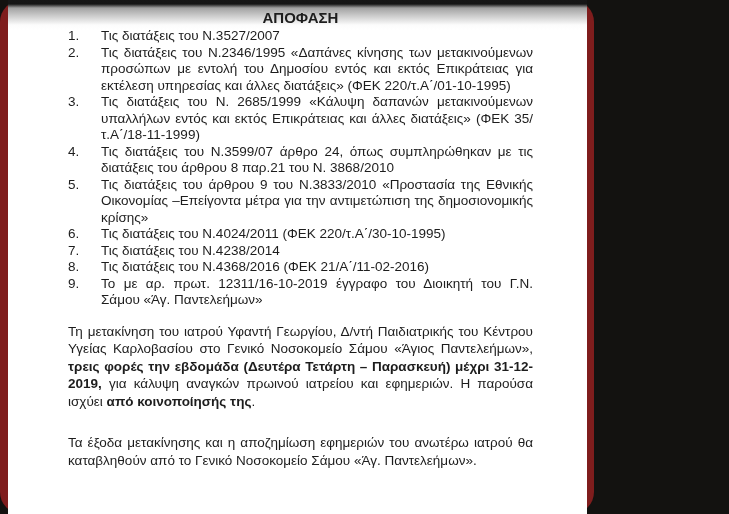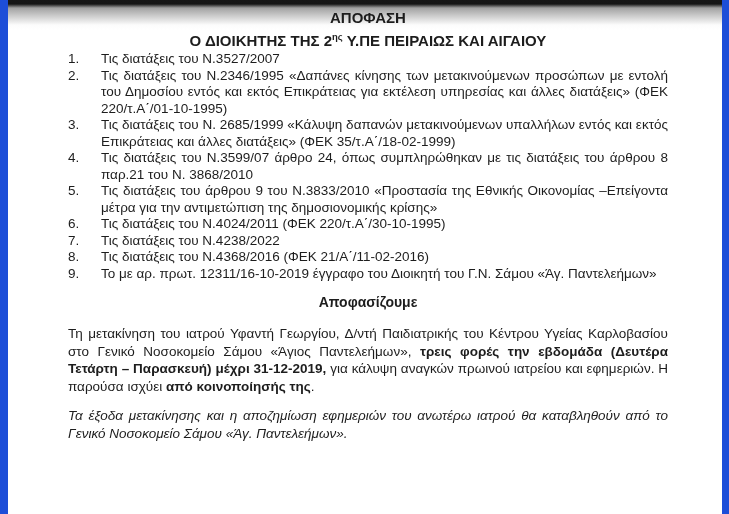--- a/index.html
+++ b/index.html
@@ -6,23 +6,24 @@
     margin: 0;
     padding: 0;
     width: 729px;
     height: 514px;
     overflow: hidden;
     background: #131210;
     font-family: "Liberation Sans", sans-serif;
   }
   .stage {
     position: relative;
-    width: 729px;
+    width: 594px;
     height: 514px;
-    background: #1d4ed8;
+    background: #7f1d1d;
+    border-radius: 22px;
   }
   
   .page {
     position: absolute;
     left: 8px;
     right: 7px;
     top: 0;
     bottom: 0;
     color: #1d1d1d;
     background-color: #ffffff;
@@ -79,75 +80,73 @@
     text-align: center;
     font-weight: bold;
     font-size: 14px;
     line-height: 17px;
   }
   p.para {
     margin: 14px 0 0 0;
     line-height: 17.5px;
     text-align: justify;
   }
-  p.para.second { margin-top: 12px; font-style: italic; }
+  p.para.second { margin-top: 24px; }
   .b { font-weight: bold; }
 </style>
 </head>
 <body>
 
 <div class="stage">
   <div class="page">
     <div class="content">
 
       <div class="title">ΑΠΟΦΑΣΗ</div>
 
-      <div class="subtitle"><span>Ο ΔΙΟΙΚΗΤΗΣ ΤΗΣ 2</span><sup>ης</sup><span> Υ.ΠΕ ΠΕΙΡΑΙΩΣ ΚΑΙ ΑΙΓΑΙΟΥ</span></div>
 
 
       <ol class="items">
           <li>
             <span class="num">1.</span>
             <div class="itxt">Τις διατάξεις του Ν.3527/2007</div>
           </li>
           <li>
             <span class="num">2.</span>
             <div class="itxt">Τις διατάξεις του Ν.2346/1995 «Δαπάνες κίνησης των μετακινούμενων προσώπων με εντολή του Δημοσίου εντός και εκτός Επικράτειας για εκτέλεση υπηρεσίας και άλλες διατάξεις» (ΦΕΚ 220/τ.Α΄/01-10-1995)</div>
           </li>
           <li>
             <span class="num">3.</span>
-            <div class="itxt">Τις διατάξεις του Ν. 2685/1999 «Κάλυψη δαπανών μετακινούμενων υπαλλήλων εντός και εκτός Επικράτειας και άλλες διατάξεις» (ΦΕΚ 35/τ.Α΄/18-02-1999)</div>
+            <div class="itxt">Τις διατάξεις του Ν. 2685/1999 «Κάλυψη δαπανών μετακινούμενων υπαλλήλων εντός και εκτός Επικράτειας και άλλες διατάξεις» (ΦΕΚ 35/τ.Α΄/18-11-1999)</div>
           </li>
           <li>
             <span class="num">4.</span>
             <div class="itxt">Τις διατάξεις του Ν.3599/07 άρθρο 24, όπως συμπληρώθηκαν με τις διατάξεις του άρθρου 8 παρ.21 του Ν. 3868/2010</div>
           </li>
           <li>
             <span class="num">5.</span>
             <div class="itxt">Τις διατάξεις του άρθρου 9 του Ν.3833/2010 «Προστασία της Εθνικής Οικονομίας –Επείγοντα μέτρα για την αντιμετώπιση της δημοσιονομικής κρίσης»</div>
           </li>
           <li>
             <span class="num">6.</span>
             <div class="itxt">Τις διατάξεις του Ν.4024/2011 (ΦΕΚ 220/τ.Α΄/30-10-1995)</div>
           </li>
           <li>
             <span class="num">7.</span>
-            <div class="itxt">Τις διατάξεις του Ν.4238/2022</div>
+            <div class="itxt">Τις διατάξεις του Ν.4238/2014</div>
           </li>
           <li>
             <span class="num">8.</span>
             <div class="itxt">Τις διατάξεις του Ν.4368/2016 (ΦΕΚ 21/Α΄/11-02-2016)</div>
           </li>
           <li>
             <span class="num">9.</span>
             <div class="itxt">Το με αρ. πρωτ. 12311/16-10-2019 έγγραφο του Διοικητή του Γ.Ν. Σάμου «Άγ. Παντελεήμων»</div>
           </li>
         </ol>
 
-      <div class="decide">Αποφασίζουμε</div>
 
       <p class="para"><span>Τη μετακίνηση του ιατρού Υφαντή Γεωργίου, Δ/ντή Παιδιατρικής του Κέντρου Υγείας Καρλοβασίου στο Γενικό Νοσοκομείο Σάμου «Άγιος Παντελεήμων», </span><span class="b">τρεις φορές την εβδομάδα (Δευτέρα Τετάρτη – Παρασκευή) μέχρι 31-12-2019,</span><span> για κάλυψη αναγκών πρωινού ιατρείου και εφημεριών. Η παρούσα ισχύει </span><span class="b">από κοινοποίησής της</span><span>.</span></p>
 
       <p class="para second">Τα έξοδα μετακίνησης και η αποζημίωση εφημεριών του ανωτέρω ιατρού θα καταβληθούν από το Γενικό Νοσοκομείο Σάμου «Άγ. Παντελεήμων».</p>
 
     </div>
   </div>
 </div>
 
 </body></html>

